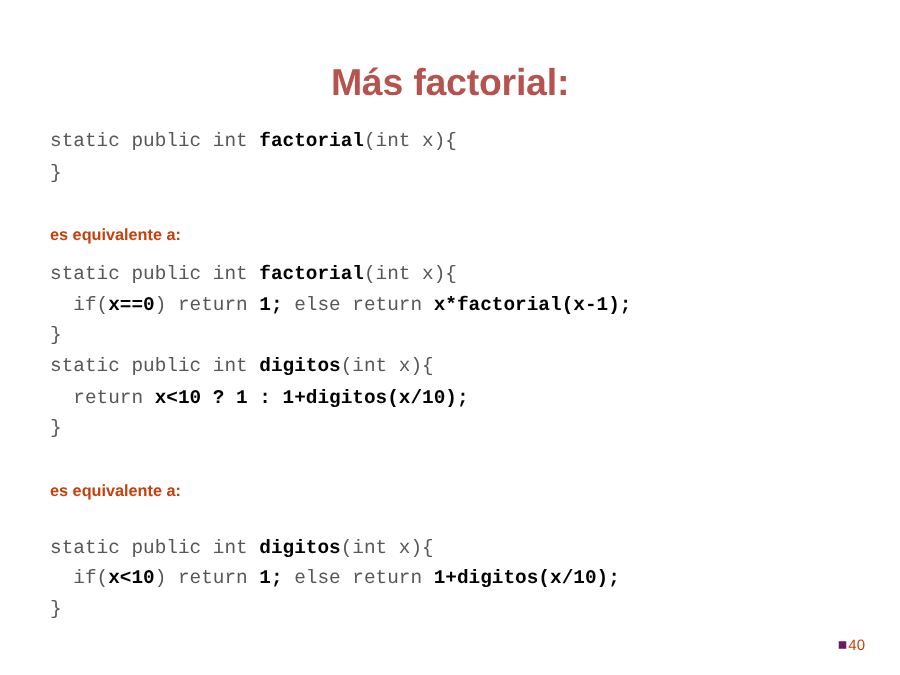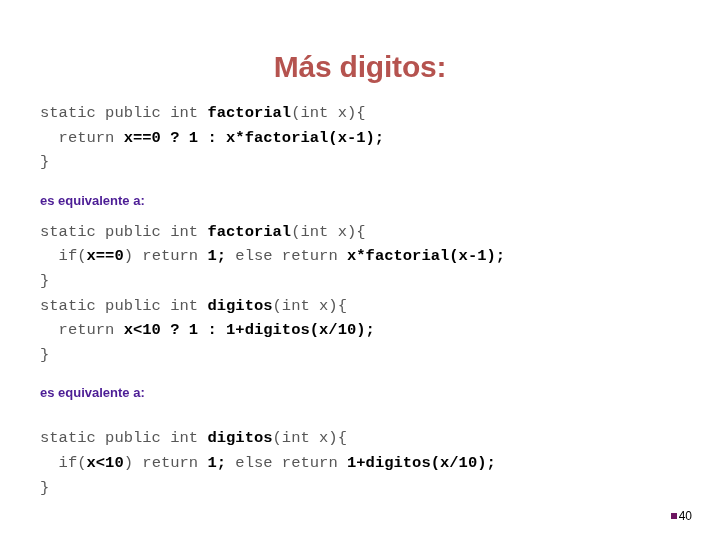--- a/index.html
+++ b/index.html
@@ -60,23 +60,24 @@
   .code-block .reg {
     font-weight: normal;
     color: #575757;
   }
 
   
   .equiv-note {
     font-family: "Liberation Sans", sans-serif;
     font-size: 13px;
     font-weight: bold;
-    color: #4c1d95;
+    color: #c2410c;
     line-height: 1;
     white-space: nowrap;
+    margin-top: 12px;
   }
 
   
   .gap-block-to-note { height: 19px; }
   .gap-note-to-block { height: 13px; }
   .gap-note-to-block-wide { height: 27px; }
 
   
   #slide-footer {
     position: absolute;
@@ -89,32 +90,32 @@
   }
   #slide-footer .bullet-square {
     width: 6px;
     height: 6px;
     background: #6d1661;
     display: inline-block;
   }
   #slide-footer .page-num {
     font-family: "Liberation Sans", sans-serif;
     font-size: 12px;
-    color: #000000;
+    color: #c2410c;
     line-height: 1;
   }
 </style>
 </head>
 <body>
 
-<div id="slide-title">Más digitos:</div>
+<div id="slide-title">Más factorial:</div>
 
 <div id="content">
 
-  <div class="code-block"><div class="code-line"><span class="reg">static public int </span><span class="bold">factorial</span><span class="reg">(int x){</span></div><div class="code-line"><span class="reg">  return </span><span class="bold">x==0 ? 1 : x*factorial(x-1);</span></div><div class="code-line"><span class="reg">}</span></div></div>
+  <div class="code-block"><div class="code-line"><span class="reg">static public int </span><span class="bold">factorial</span><span class="reg">(int x){</span></div><div class="code-line"><span class="reg">}</span></div></div>
 
   <div class="gap-block-to-note"></div>
 
   <div class="equiv-note">es equivalente a:</div>
 
   <div class="gap-note-to-block"></div>
 
   <div class="code-block"><div class="code-line"><span class="reg">static public int </span><span class="bold">factorial</span><span class="reg">(int x){</span></div><div class="code-line"><span class="reg">  if(</span><span class="bold">x==0</span><span class="reg">) return </span><span class="bold">1;</span><span class="reg"> else return </span><span class="bold">x*factorial(x-1);</span></div><div class="code-line"><span class="reg">}</span></div><div class="code-line"><span class="reg">static public int </span><span class="bold">digitos</span><span class="reg">(int x){</span></div><div class="code-line"><span class="reg">  return </span><span class="bold">x&lt;10 ? 1 : 1+digitos(x/10);</span></div><div class="code-line"><span class="reg">}</span></div></div>
 
   <div class="gap-block-to-note"></div>

